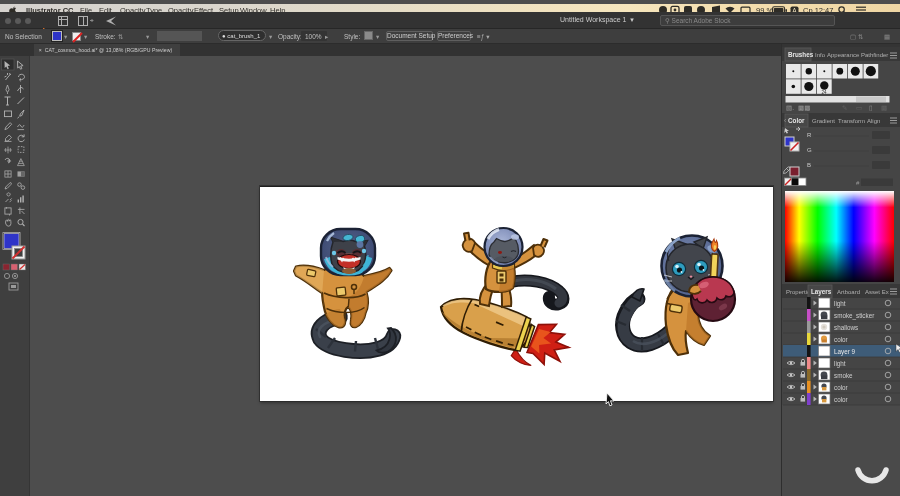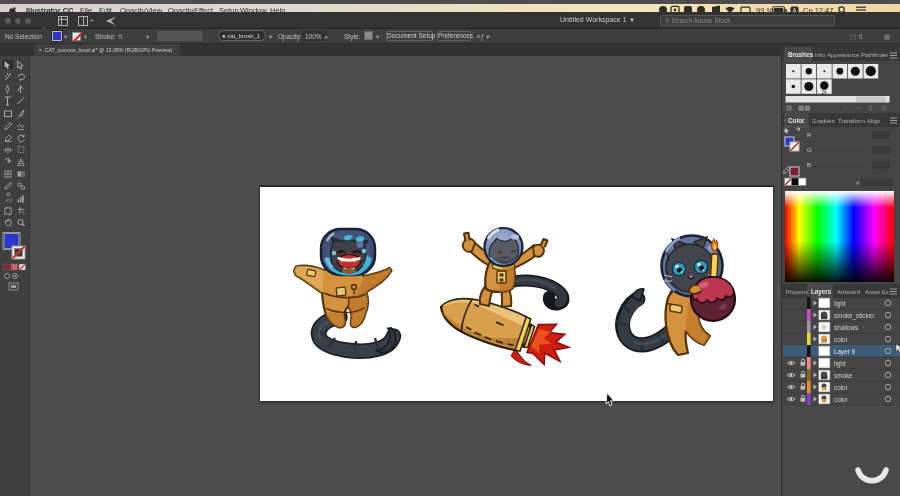--- a/index.html
+++ b/index.html
@@ -40,21 +40,21 @@
 
   <div id="menubar" class="abs">
     <svg class="abs" style="left:9px;top:2px;" width="8" height="9" viewBox="0 0 8 9">
       <path d="M4,2.6 C 5,1.6 6.4,1.6 7,2.2 C 5.8,3 5.8,5 7,5.8 C 6.6,7 5.8,8.2 4.8,8.2 C 4.2,8.2 4,7.9 3.4,7.9 C 2.8,7.9 2.6,8.2 2,8.2 C 1,8.2 0.2,6.6 0.2,5 C 0.2,3.2 1.4,2.2 2.6,2.2 C 3.2,2.2 3.6,2.6 4,2.6 Z" fill="#2e2c26"></path>
       <path d="M4.2,2.2 C 4.2,1.4 4.8,0.6 5.6,0.4 C 5.7,1.2 5,2.1 4.2,2.2 Z" fill="#2e2c26"></path>
     </svg>
     <span class="mi" style="left:26px;font-weight:bold;">Illustrator CC</span>
     <span class="mi" style="left:80px;">File</span>
     <span class="mi" style="left:99px;">Edit</span>
     <span class="mi" style="left:120px;">Opacity</span>
-    <span class="mi" style="left:146px;">View</span>
+    <span class="mi" style="left:146px;">Type</span>
     <span class="mi" style="left:168px;">Opacity</span>
     <span class="mi" style="left:194px;">Effect</span>
     <span class="mi" style="left:219px;">Setup</span>
     <span class="mi" style="left:240px;">Window</span>
     <span class="mi" style="left:270px;">Help</span>
     <svg class="abs" style="left:658px;top:1px;" width="120" height="10" viewBox="0 0 120 10">
       <g fill="#2e2c26">
         <circle cx="5" cy="5" r="4"></circle>
         <rect x="13" y="1.4" width="8" height="7.2" rx="1.6" fill="none" stroke="#2e2c26" stroke-width="1.3"></rect>
         <circle cx="17" cy="5" r="1.4"></circle>

